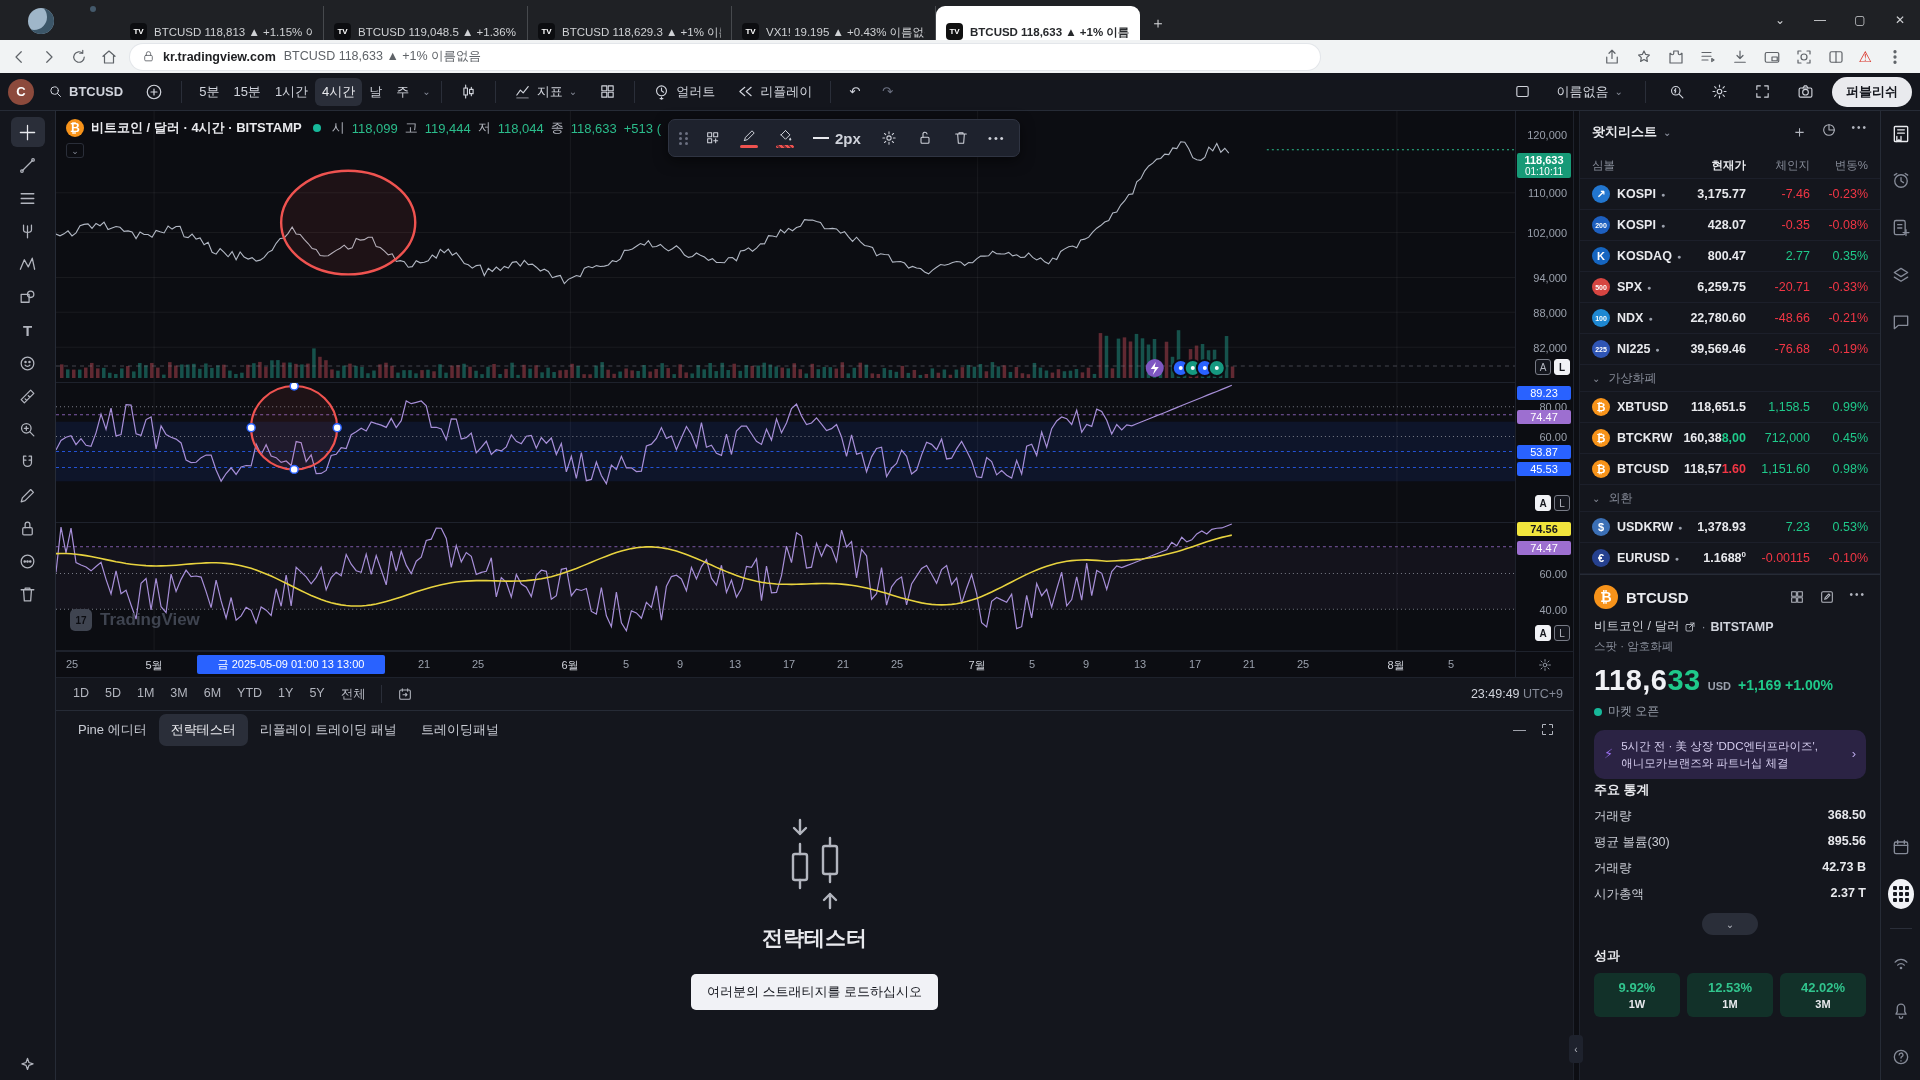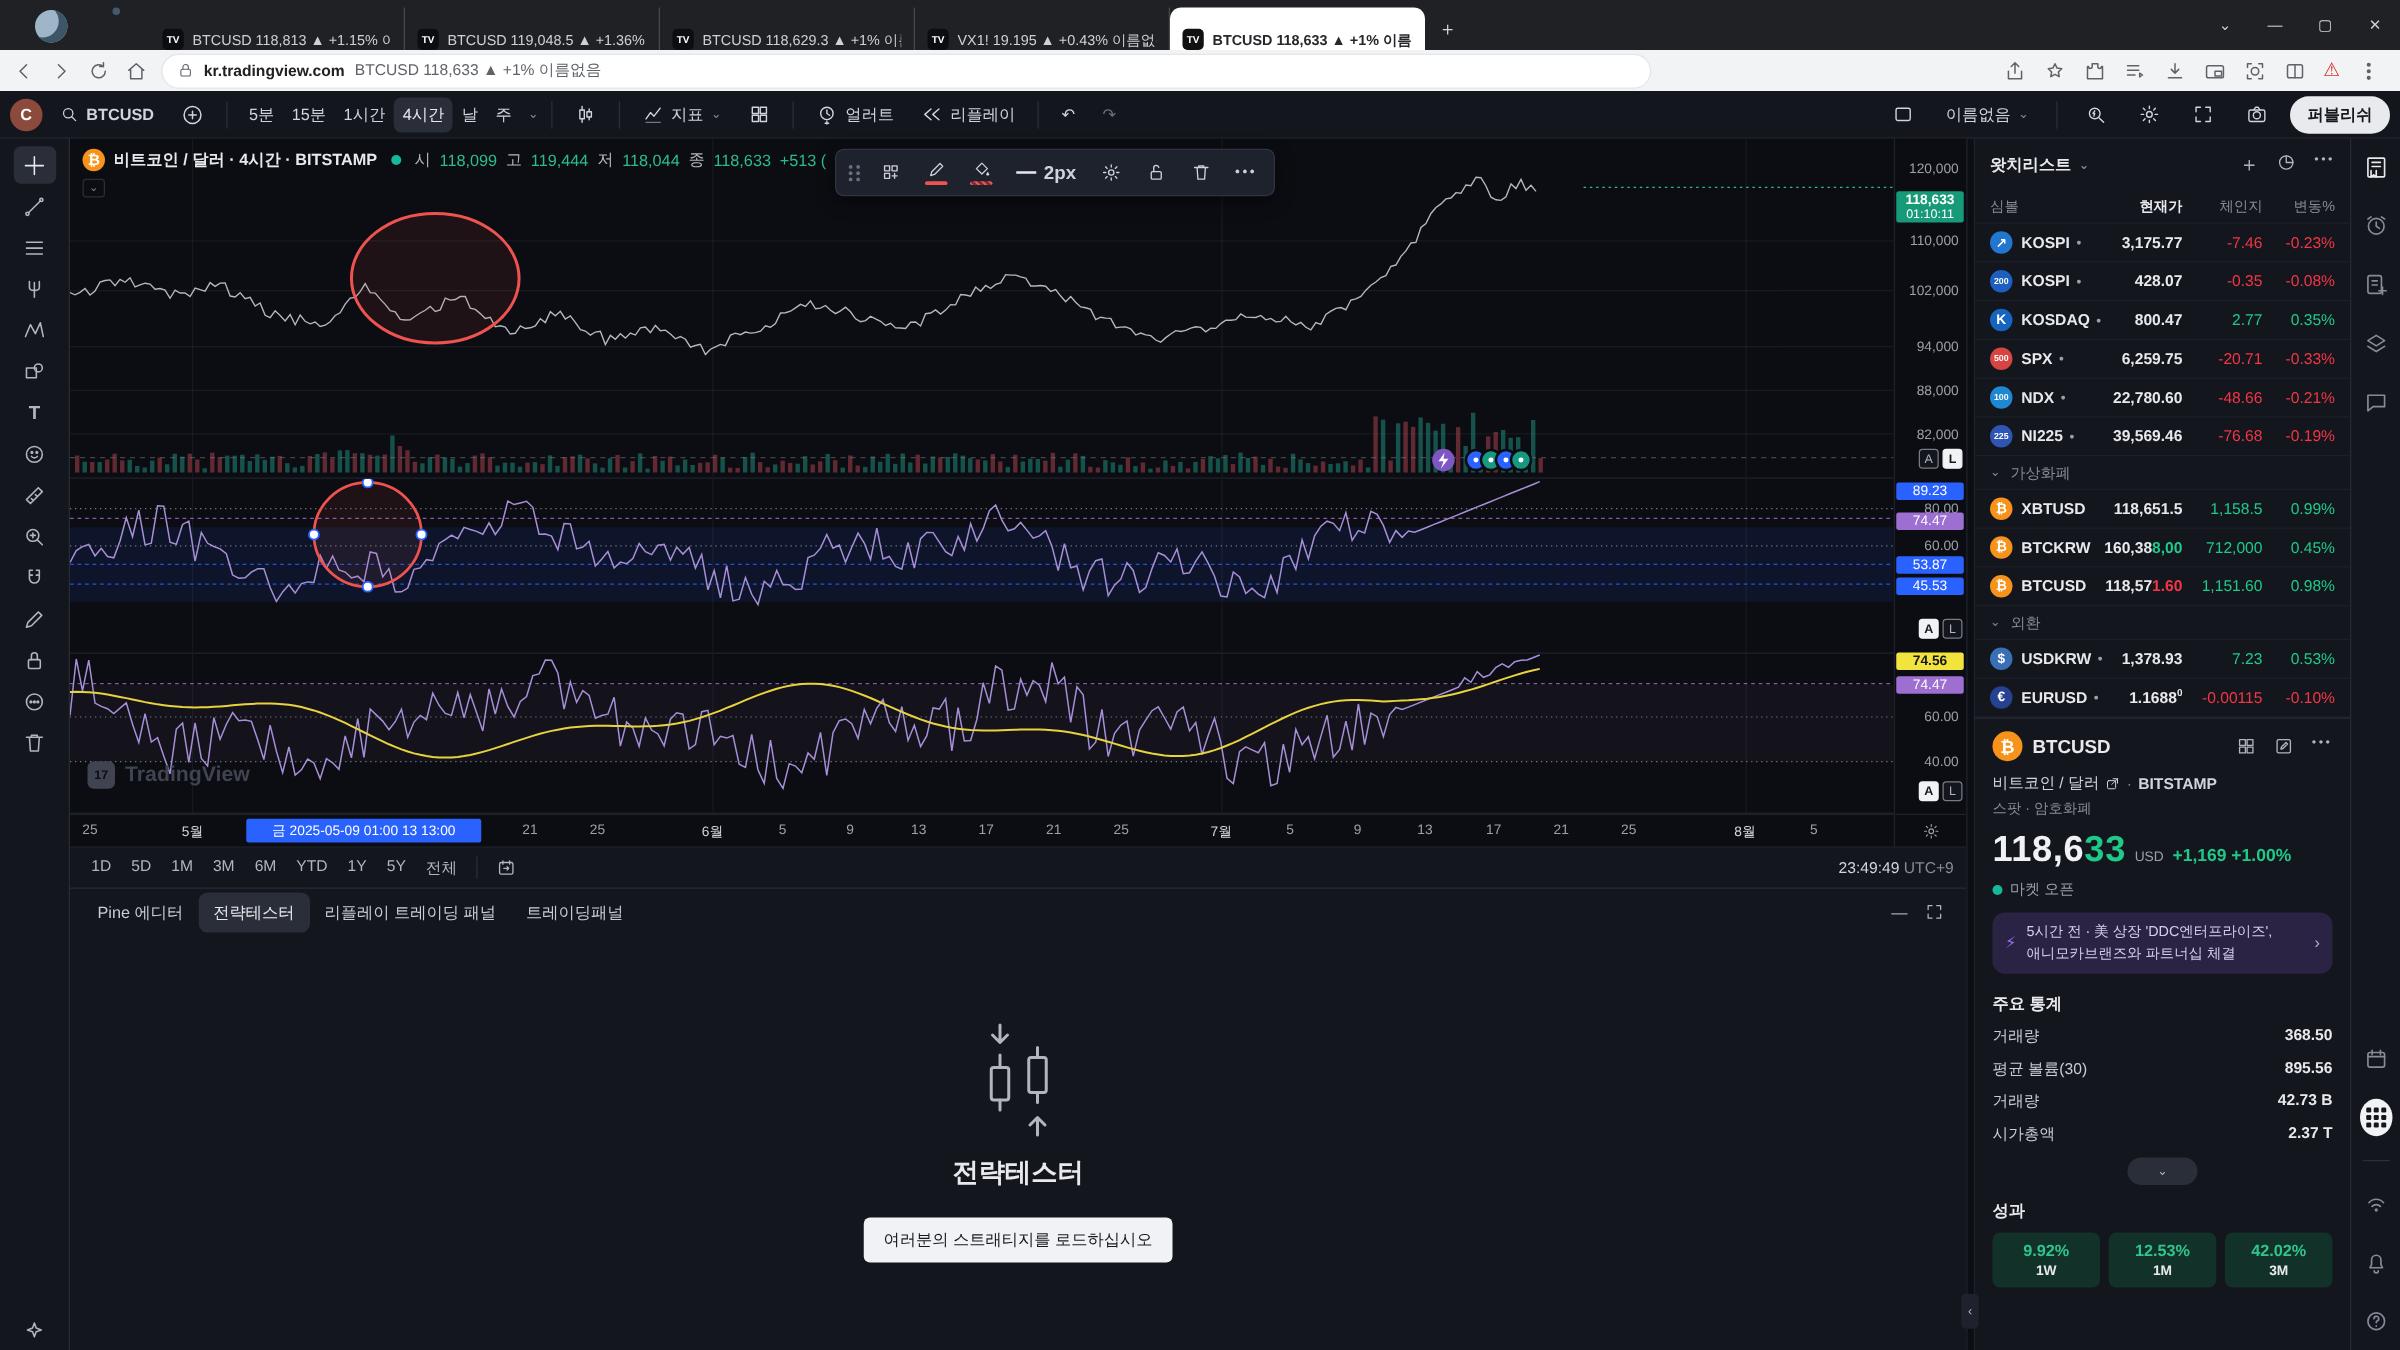--- a/index.html
+++ b/index.html
@@ -125,28 +125,28 @@
 .sympanel{border-top:1px solid #262b36;padding:10px 14px 0;flex:1;display:flex;flex-direction:column;min-height:0}
 .sp-head{display:flex;align-items:center;gap:8px}
 .sp-head .sym{font-size:15px;font-weight:bold;color:#e8e9ed}
 .sp-head .hic{margin-left:auto;display:flex;gap:14px;color:#b2b5be}
 .sp-sub{margin-top:9px;font-size:12.5px;color:#d1d4dc;display:flex;align-items:center;gap:5px}
 .sp-sub .ex{font-weight:bold}
 .sp-meta{margin-top:4px;font-size:11.5px;color:#868b98}
 .sp-price{margin-top:10px;display:flex;align-items:baseline;gap:7px}
 .sp-price .big{font-size:29px;font-weight:bold;color:#f0f1f5;letter-spacing:.5px}
 .sp-price .big .tick{color:#1fc98a}
-.sp-price .cur{font-size:11px;color:#9aa0ac;font-weight:normal}
+.sp-price .cur{font-size:11px;color:#9aa0ac;font-weight:bold}
 .sp-price .chg{font-size:14px;font-weight:bold}
 .mkt{margin-top:6px;display:flex;align-items:center;gap:6px;font-size:12px;color:#9aa0ac}
 .mkt i{width:8px;height:8px;border-radius:50%;background:#17b89a}
 .news{margin-top:10px;background:#2b2344;border-radius:10px;padding:8px 10px;display:flex;align-items:center;gap:8px;color:#d5cdee;font-size:11.5px;line-height:1.45;cursor:pointer}
 .news .bolt{color:#9a6ff0;font-size:13px}
 .news .nx{margin-left:auto;color:#b9a8e8;font-size:13px}
-.stats-title{margin-top:15px;font-weight:bold;color:#e8e9ed;font-size:13px}
+.stats-title{margin-top:2px;font-weight:bold;color:#e8e9ed;font-size:13px}
 .strow{display:flex;justify-content:space-between;margin-top:9px;font-size:12.5px;color:#c9ccd4}
 .strow b{color:#e8e9ed}
 .expand{align-self:center;margin-top:10px;width:56px;height:22px;background:#2a2e39;border-radius:11px;color:#b2b5be;font-size:10px;display:flex;align-items:center;justify-content:center;cursor:pointer}
 .perf-title{margin-top:12px;font-weight:bold;color:#e8e9ed;font-size:13px}
 .perfrow{display:flex;gap:7px;margin-top:8px}
 .pbox{flex:1;background:#123129;border-radius:6px;padding:7px 0;text-align:center;cursor:pointer}
 .pbox .pc{color:#31c48d;font-size:13px;font-weight:bold}
 .pbox .pd{color:#e8e9ed;font-size:11px;margin-top:3px;font-weight:bold}
 
 .rightrail{width:40px;flex:none;background:#14161d;border-left:1px solid #262b36;display:flex;flex-direction:column;align-items:center;padding:10px 0;gap:21px;color:#868b98}

